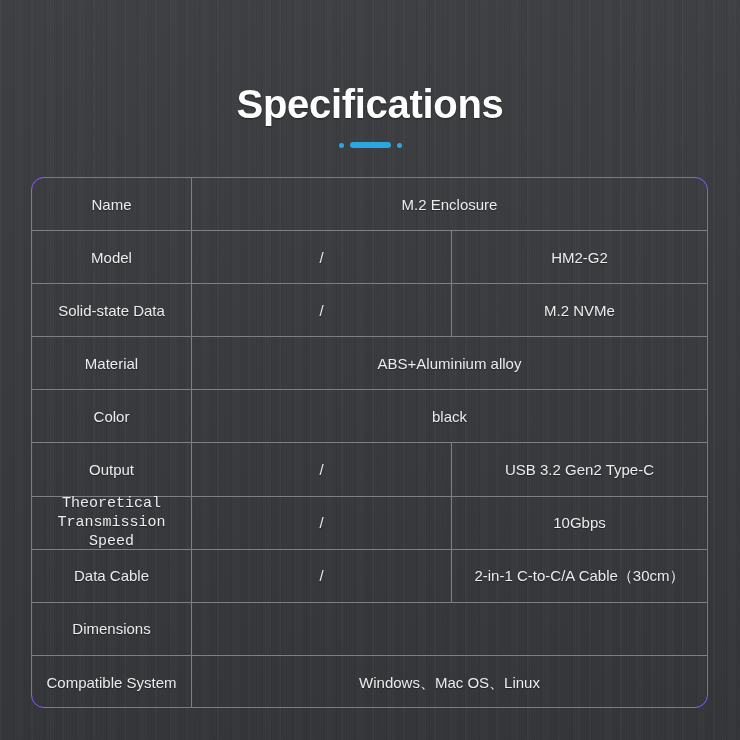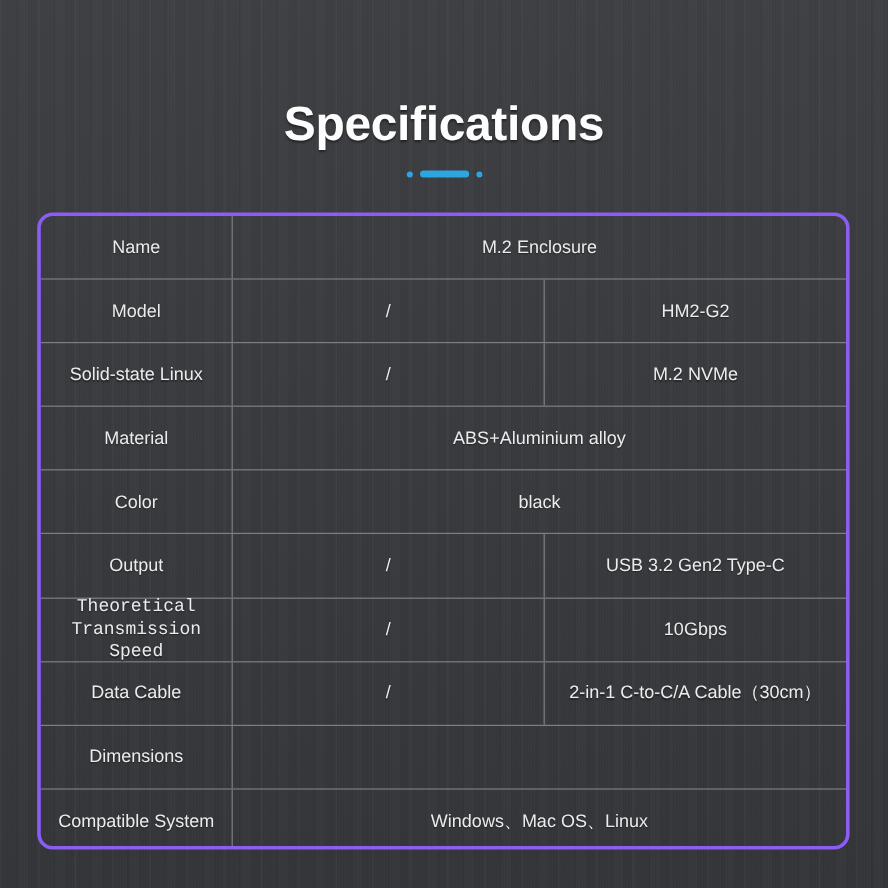--- a/index.html
+++ b/index.html
@@ -89,21 +89,21 @@
     background: #2ba6e0;
   }
 
   
   .spec-table {
     position: absolute;
     left: 31px;
     top: 177px;
     width: 677px;
     height: 531px;
-    border: 3px solid #8b5cf6;
+    border: 1px solid #8b5cf6;
     border-radius: 13px;
     box-sizing: border-box;
     overflow: hidden;
   }
   .row {
     display: flex;
     height: 53.1px;
     box-sizing: border-box;
     border-bottom: 1px solid #7e7f84;
   }
@@ -167,21 +167,21 @@
       <div class="cell cell-span">M.2 Enclosure</div>
     </div>
 
     <div class="row">
       <div class="cell cell-label">Model</div>
       <div class="cell cell-mid">/</div>
       <div class="cell cell-val">HM2-G2</div>
     </div>
 
     <div class="row">
-      <div class="cell cell-label">Solid-state Linux</div>
+      <div class="cell cell-label">Solid-state Data</div>
       <div class="cell cell-mid">/</div>
       <div class="cell cell-val">M.2 NVMe</div>
     </div>
 
     <div class="row">
       <div class="cell cell-label">Material</div>
       <div class="cell cell-span">ABS+Aluminium alloy</div>
     </div>
 
     <div class="row">

